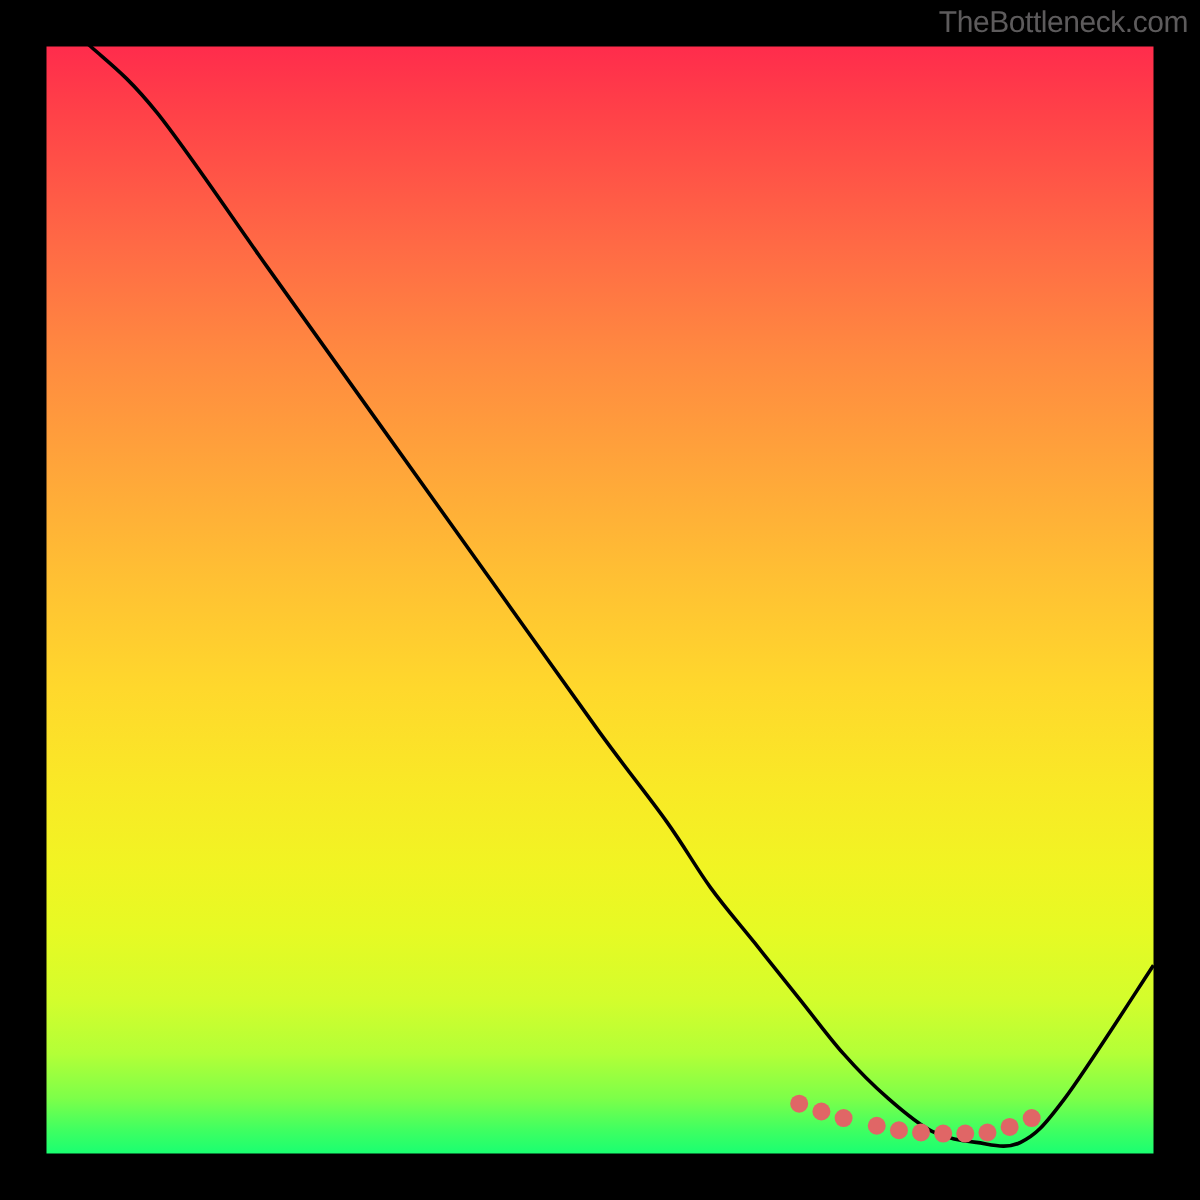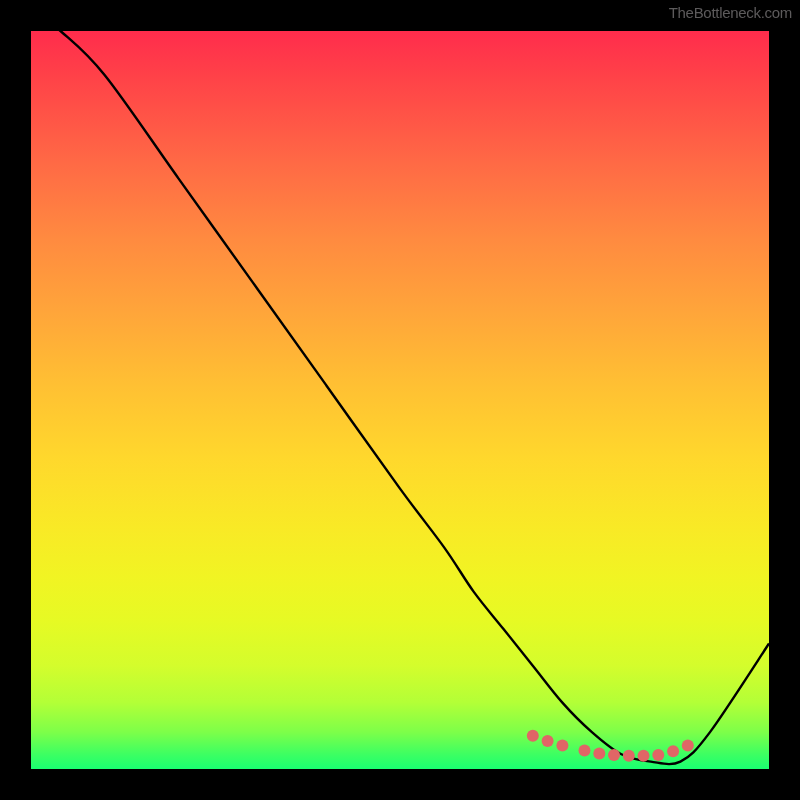--- a/index.html
+++ b/index.html
@@ -9,21 +9,21 @@
     height: 800px;
     background: #000000;
     overflow: hidden;
   }
   .watermark {
     position: absolute;
     top: 4px;
     right: 8px;
     color: #5d5b5c;
     font-family: Arial, Helvetica, sans-serif;
-    font-size: 15px;
+    font-size: 20px;
     font-weight: 500;
     letter-spacing: -0.3px;
     z-index: 10;
   }
   .plot-area {
     position: absolute;
     left: 31px;
     top: 31px;
     width: 738px;
     height: 738px;

